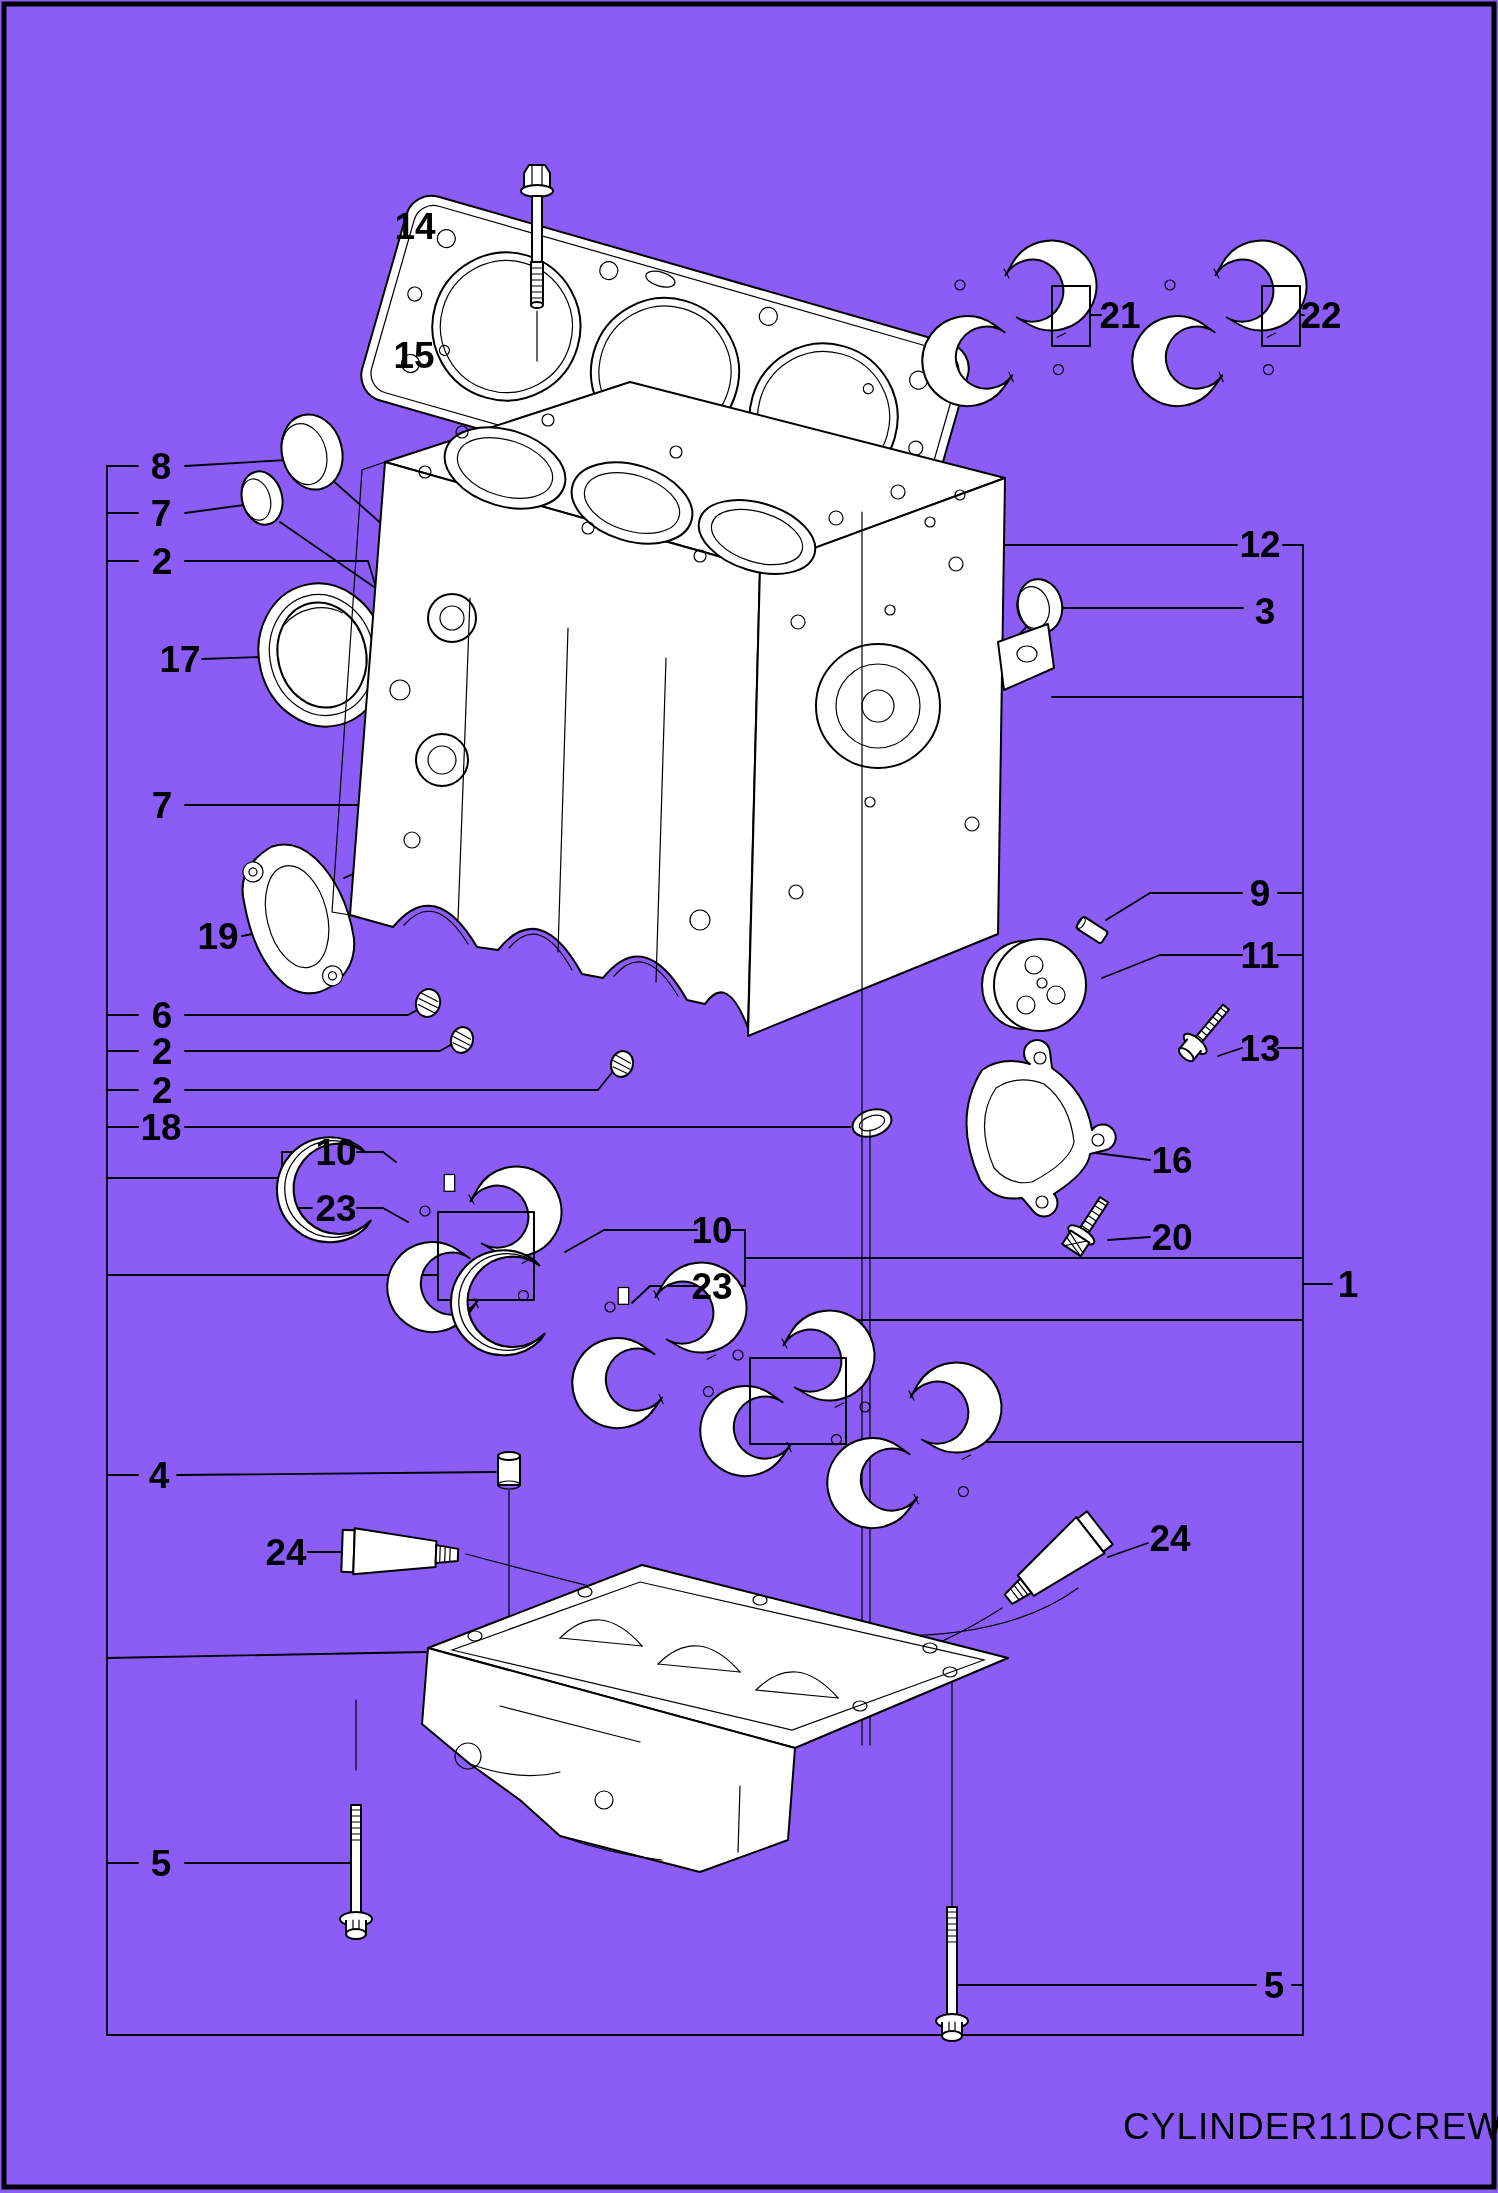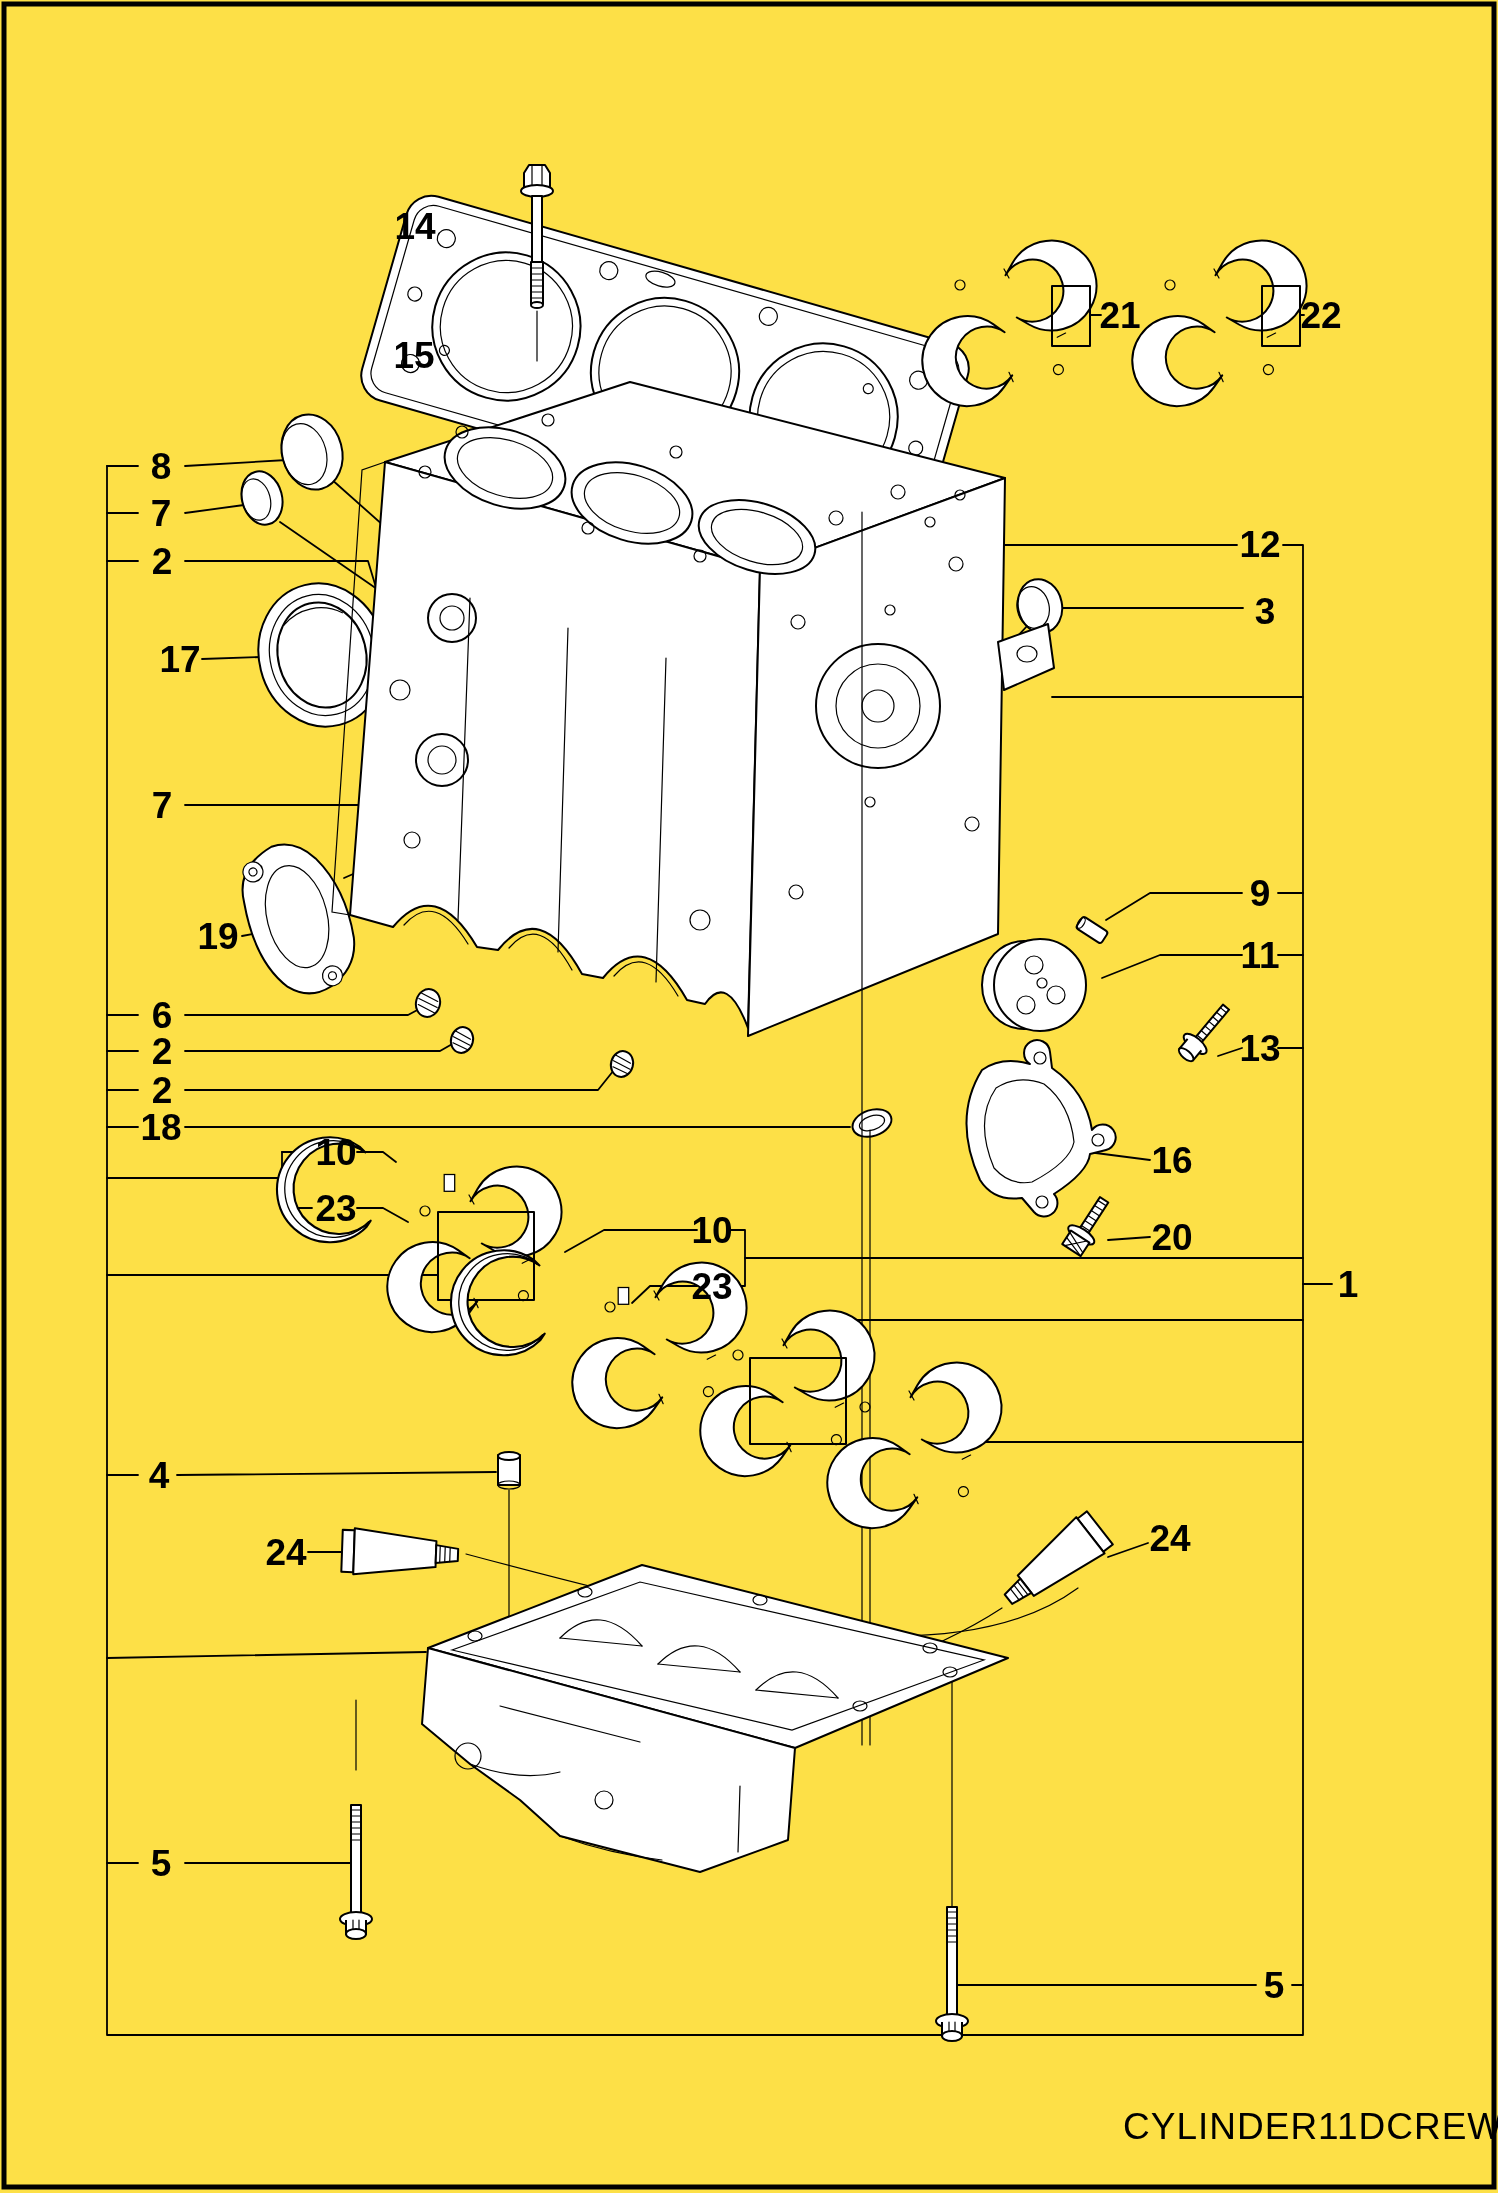--- a/index.html
+++ b/index.html
@@ -1,16 +1,16 @@
 <!DOCTYPE html>
 <html><head>
 <meta charset="utf-8">
 <style>
   html,body{margin:0;padding:0;background:#e8e8e8;}
-  .stage{position:relative;width:1498px;height:2193px;background:#fde047;margin:0 auto;
+  .stage{position:relative;width:1498px;height:2193px;background:#8b5cf6;margin:0 auto;
          font-family:"Liberation Sans",sans-serif;}
   svg{display:block}
   .border{fill:none;stroke:#000;stroke-width:5;}
   .s{stroke:#000;stroke-width:2;fill:none;stroke-linecap:round;stroke-linejoin:round;}
   .f{stroke:#000;stroke-width:2;fill:#fff;stroke-linejoin:round;}
   .t{stroke:#000;stroke-width:1.2;fill:none;stroke-linecap:round;}
   .tf{stroke:#000;stroke-width:1.2;fill:#fff;}
   .leader{stroke:#000;stroke-width:1.8;fill:none;stroke-linecap:round;stroke-linejoin:round;}
   .callout{font-family:"Liberation Sans",sans-serif;font-weight:bold;font-size:37px;fill:#000;}
   .footer-text{font-family:"Liberation Sans",sans-serif;font-weight:normal;font-size:37px;fill:#000;letter-spacing:1px;}

